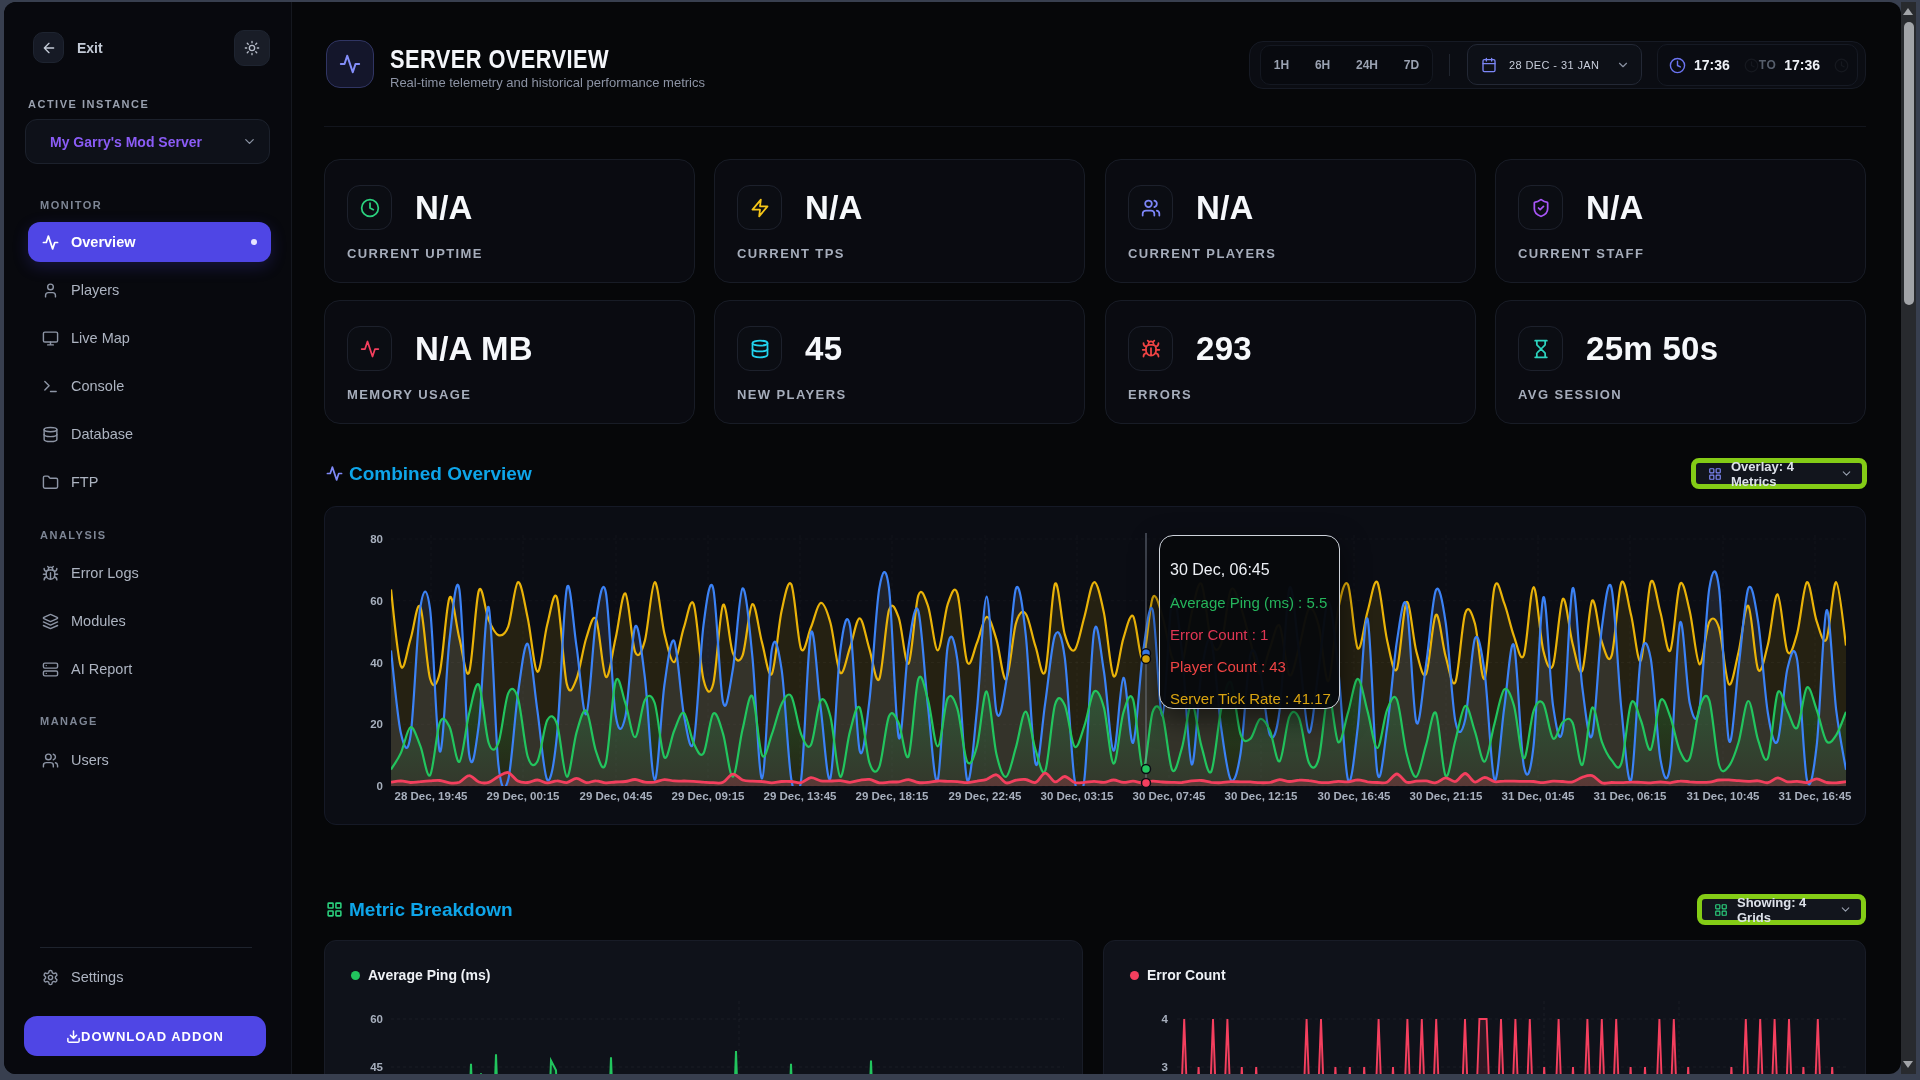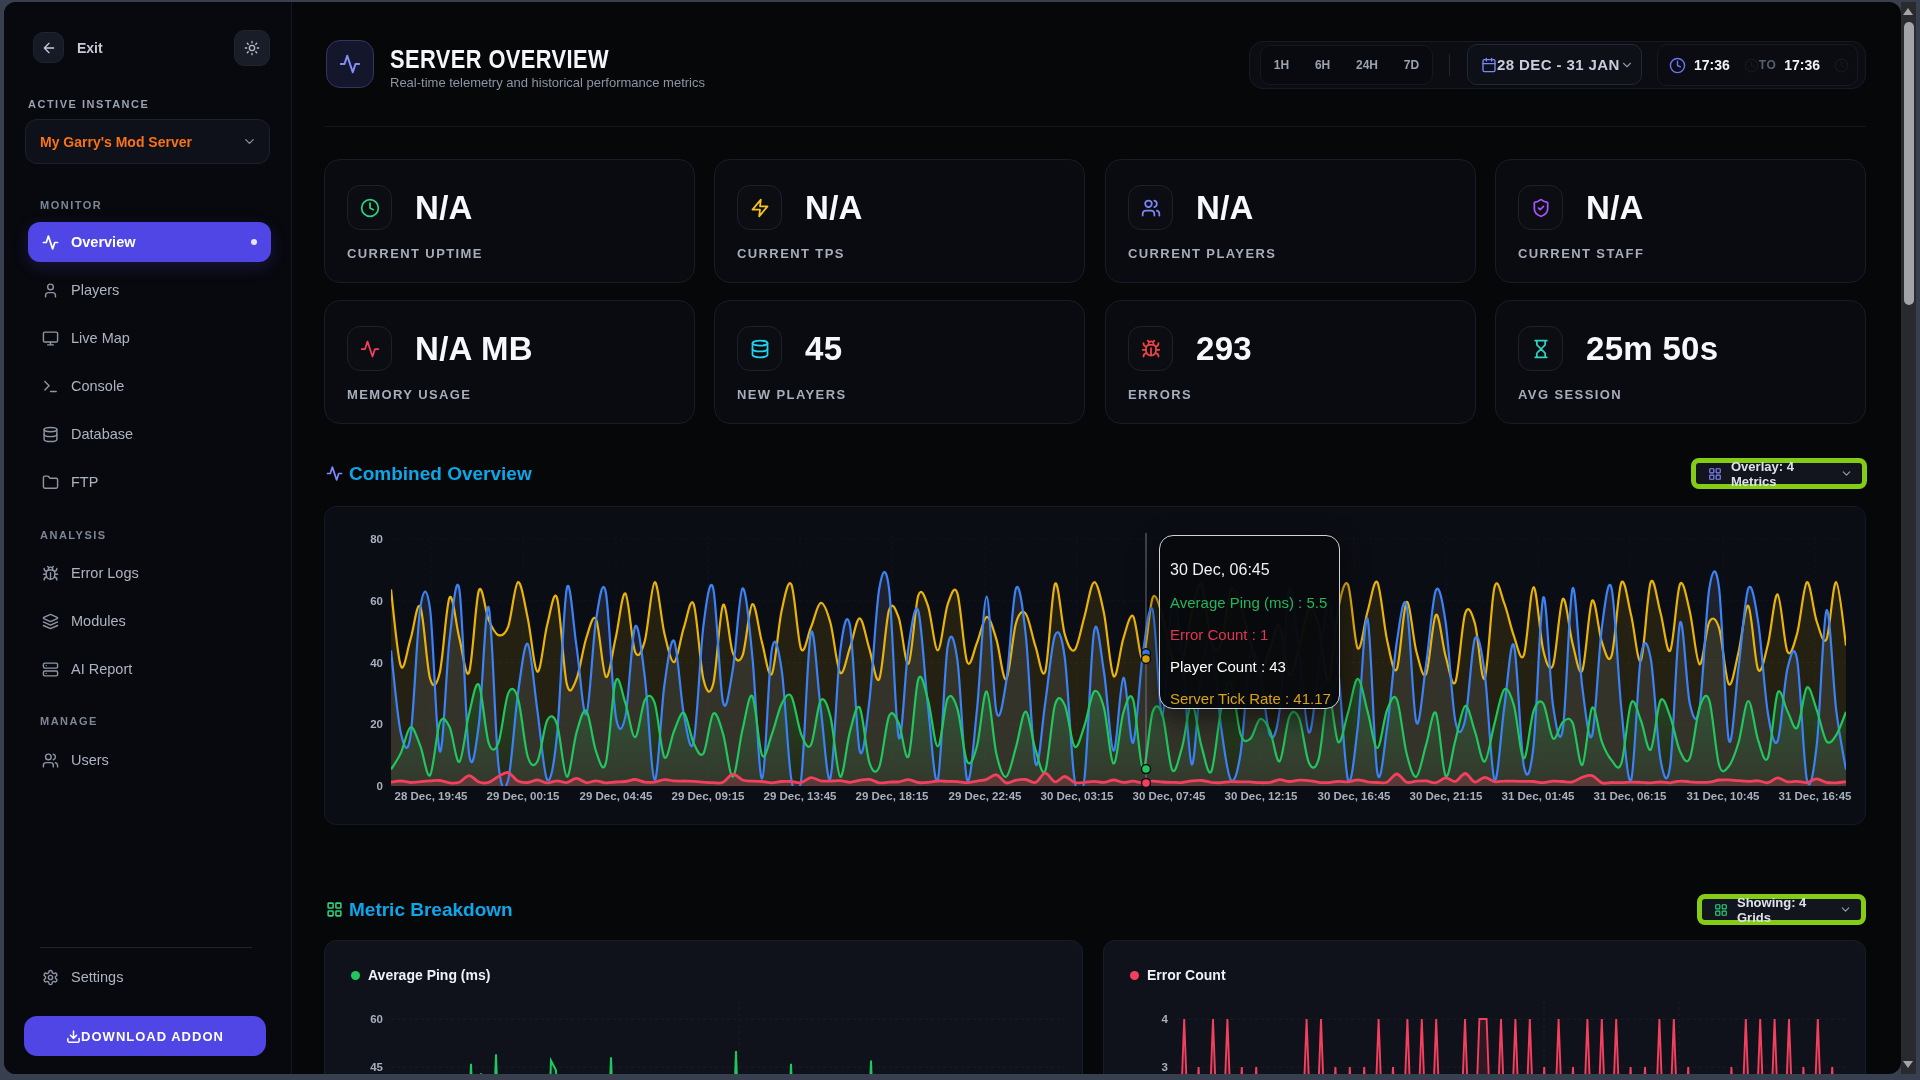--- a/index.html
+++ b/index.html
@@ -31,21 +31,21 @@
   </div>
 <div class="abs" style="left:77px;top:40px;font-size:14px;font-weight:bold;color:#c3cad6">Exit</div>
 <div class="sq" style="left:234px;top:30px;width:36px;height:36px;background:#191d27">
     <svg class="ic" width="16" height="16" viewBox="0 0 24 24" fill="none" stroke="#b7bdc9" stroke-width="2" stroke-linecap="round" stroke-linejoin="round">
       <circle cx="12" cy="12" r="4"></circle>
       <path d="M12 2v2M12 20v2M4.93 4.93l1.41 1.41M17.66 17.66l1.41 1.41M2 12h2M20 12h2M6.34 17.66l-1.41 1.41M19.07 4.93l-1.41 1.41"></path>
     </svg>
   </div>
 <div class="lbl" style="left:28px;top:98px">ACTIVE INSTANCE</div>
 <div class="abs" style="left:25px;top:119px;width:245px;height:45px;background:#0e1119;border:1px solid #1c212c;border-radius:12px;display:flex;align-items:center">
-    <span style="margin-left:14px;font-size:14px;font-weight:600;color:#f97316">My Garry's Mod Server</span>
+    <span style="margin-left:24px;font-size:14px;font-weight:600;color:#8b5cf6">My Garry's Mod Server</span>
     <span style="margin-left:auto;margin-right:12px">
       <svg class="ic" width="15" height="15" viewBox="0 0 24 24" fill="none" stroke="#8a92a2" stroke-width="2" stroke-linecap="round" stroke-linejoin="round">
         <path d="m6 9 6 6 6-6"></path>
       </svg>
     </span>
   </div>
 <div class="lbl" style="left:40px;top:199px;color:#7e8695">MONITOR</div>
 <div class="nav" style="top:222px;background:#4f46e5;border-radius:12px;box-shadow:0 5px 16px rgba(79,70,229,.22)">
     <svg class="ic" width="17" height="17" viewBox="0 0 24 24" fill="none" stroke="#ffffff" stroke-width="2.4" stroke-linecap="round" stroke-linejoin="round">
       <path d="M22 12h-4l-3 9L9 3l-3 9H2"></path>
@@ -150,21 +150,21 @@
     <span>7D</span>
   </div>
 <div class="abs" style="left:1449px;top:54px;width:1px;height:22px;background:#20252f"></div>
 <div class="abs" style="left:1467px;top:44px;width:175px;height:41px;background:#0d1017;border:1px solid #232835;border-radius:10px;display:flex;align-items:center">
     <span style="margin-left:13px">
       <svg class="ic" width="16" height="16" viewBox="0 0 24 24" fill="none" stroke="#7c86f6" stroke-width="2" stroke-linecap="round" stroke-linejoin="round">
         <rect x="3" y="4" width="18" height="18" rx="2"></rect>
         <path d="M16 2v4M8 2v4M3 10h18"></path>
       </svg>
     </span>
-    <span style="font-size:15px;font-weight:bold;letter-spacing:.4px;color:#c8cedb;white-space:nowrap">28 DEC - 31 JAN</span>
+    <span style="margin-left:12px;font-size:11px;font-weight:normal;letter-spacing:.4px;color:#c8cedb;white-space:nowrap">28 DEC - 31 JAN</span>
     <span style="margin-left:auto;margin-right:11px">
       <svg class="ic" width="14" height="14" viewBox="0 0 24 24" fill="none" stroke="#8a92a2" stroke-width="2" stroke-linecap="round" stroke-linejoin="round">
         <path d="m6 9 6 6 6-6"></path>
       </svg>
     </span>
   </div>
 <div class="abs" style="left:1657px;top:44px;width:201px;height:42px;background:#0a0c12;border:1px solid #161a24;border-radius:10px;display:flex;align-items:center">
     <span style="margin-left:11px">
       <svg class="ic" width="17" height="17" viewBox="0 0 24 24" fill="none" stroke="#6b74f0" stroke-width="2" stroke-linecap="round" stroke-linejoin="round">
         <circle cx="12" cy="12" r="10"></circle>
@@ -357,21 +357,21 @@
 <circle cx="821.0" cy="146.2" r="4.5" fill="#3b82f6" stroke="#0b0d14" stroke-width="1.5"></circle>
 <circle cx="821.0" cy="151.9" r="4.5" fill="#eab308" stroke="#0b0d14" stroke-width="1.5"></circle>
 <circle cx="821.0" cy="262.0" r="4.5" fill="#22c55e" stroke="#0b0d14" stroke-width="1.5"></circle>
 <circle cx="821.0" cy="275.9" r="4.5" fill="#f43f5e" stroke="#0b0d14" stroke-width="1.5"></circle>
 </svg>
   </div>
 <div class="tt">
     <div style="color:#edf0f5;margin-top:4px;margin-bottom:15px;font-size:16px">30 Dec, 06:45</div>
     <div style="color:#25b55c">Average Ping (ms) : 5.5</div>
     <div style="color:#e03654">Error Count : 1</div>
-    <div style="color:#ffffff">Player Count : 43</div>
+    <div style="color:#ef4444">Player Count : 43</div>
     <div style="color:#d9a410">Server Tick Rate : 41.17</div>
   </div>
 <div class="abs" style="left:326px;top:901px">
     <svg class="ic" width="17" height="17" viewBox="0 0 24 24" fill="none" stroke="#2bd17e" stroke-width="2.2" stroke-linecap="round" stroke-linejoin="round">
       <rect x="3" y="3" width="7" height="7" rx="1"></rect>
       <rect x="14" y="3" width="7" height="7" rx="1"></rect>
       <rect x="14" y="14" width="7" height="7" rx="1"></rect>
       <rect x="3" y="14" width="7" height="7" rx="1"></rect>
     </svg>
   </div>

